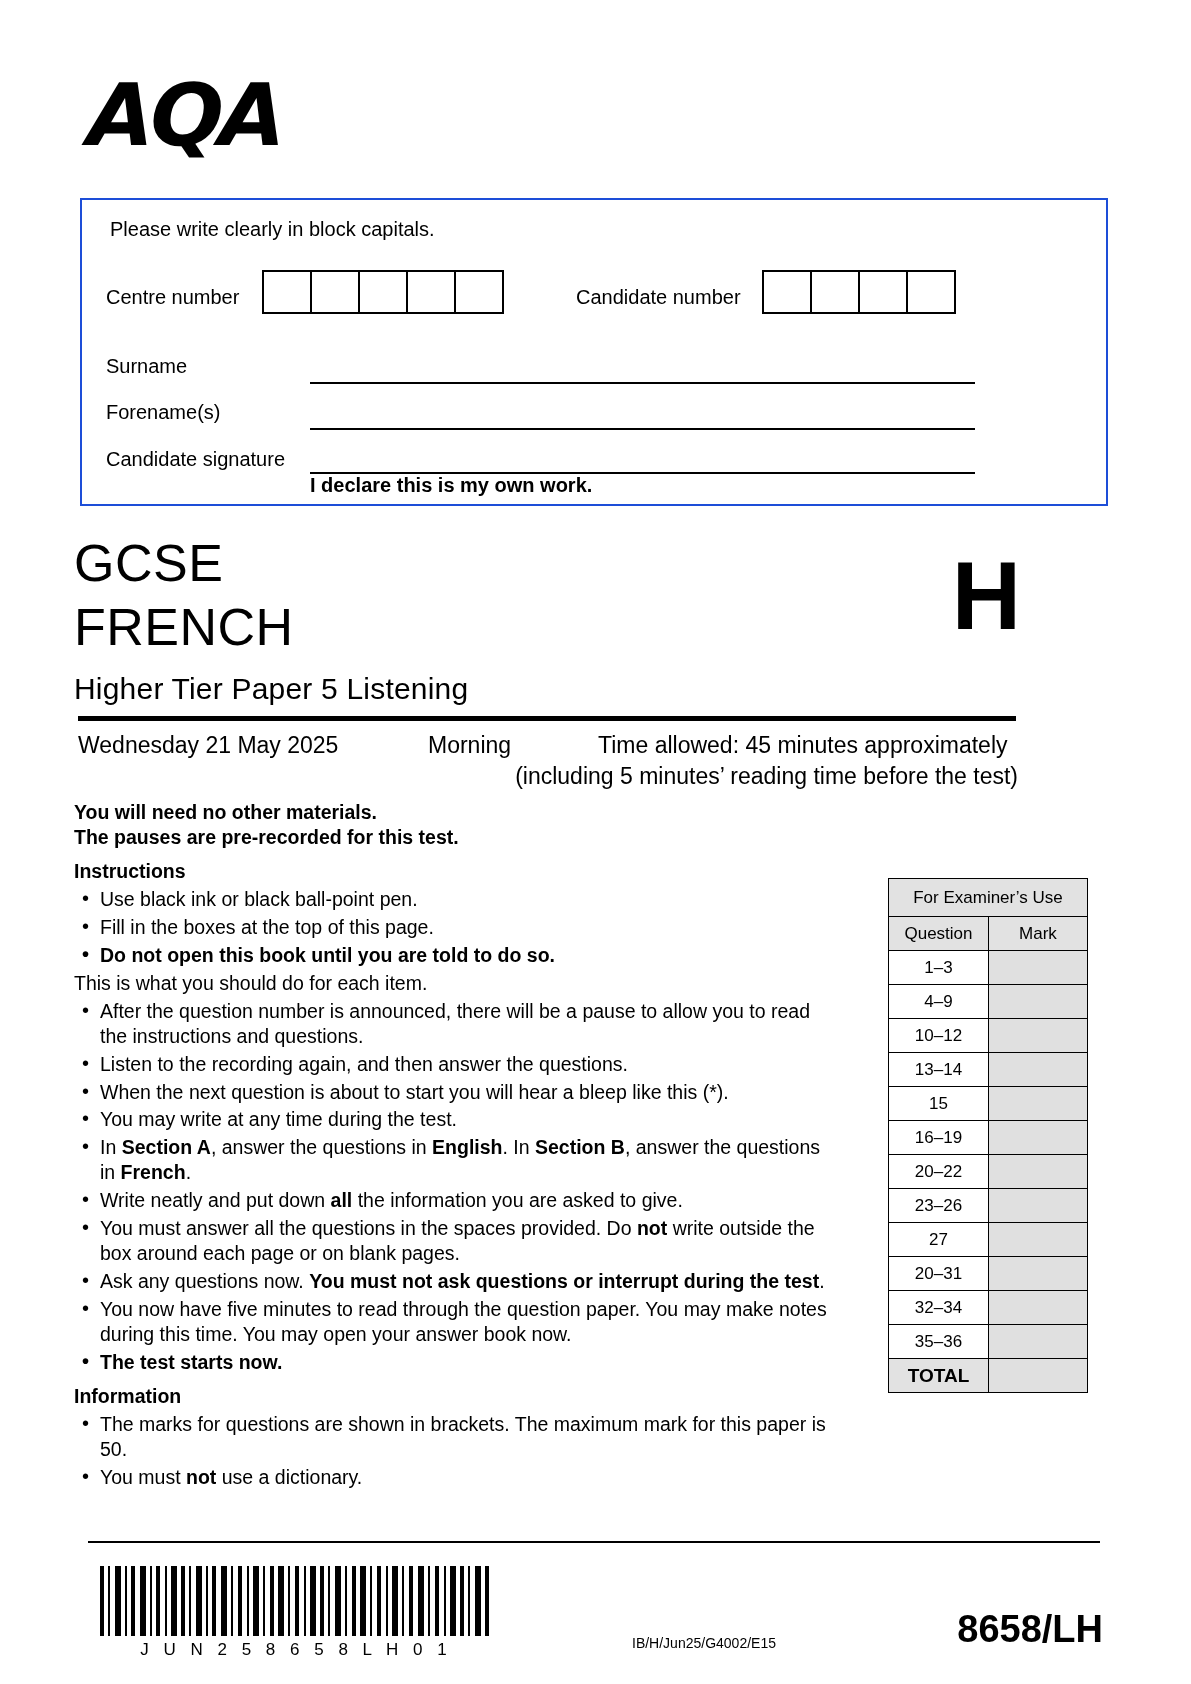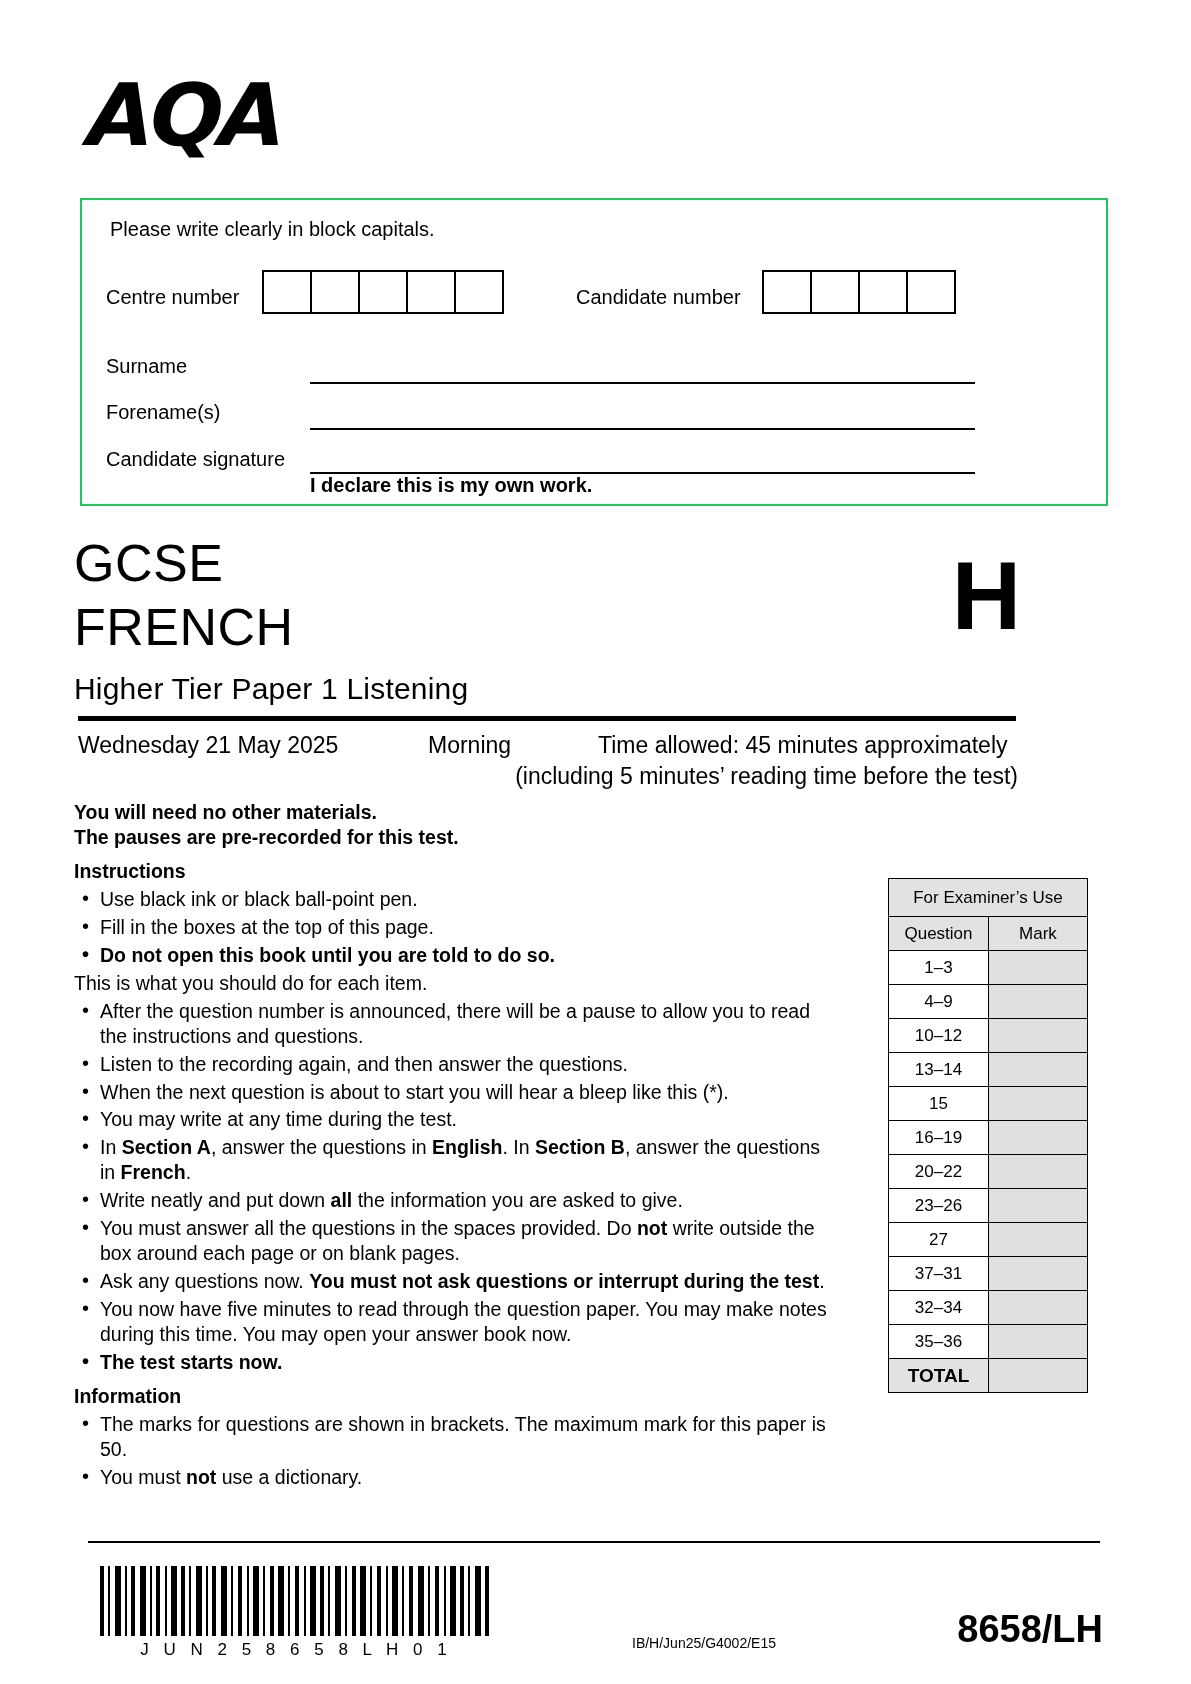--- a/index.html
+++ b/index.html
@@ -36,21 +36,21 @@
     transform: skewX(-2deg);
   }
 
   
   .details-box {
     position: absolute;
     left: 80px;
     top: 198px;
     width: 1028px;
     height: 308px;
-    border: 2px solid #22c55e;
+    border: 2px solid #1d4ed8;
     box-sizing: border-box;
   }
   .block-caps {
     position: absolute;
     left: 28px;
     top: 18px;
     font-size: 20px;
   }
   .lbl {
     position: absolute;
@@ -293,21 +293,21 @@
     <div class="ruleline rule-forename"></div>
 
     <div class="lbl lbl-signature">Candidate signature</div>
     <div class="ruleline rule-signature"></div>
     <div class="declare">I declare this is my own work.</div>
   </div>
 
   <div class="gcse">GCSE</div>
   <div class="subject">FRENCH</div>
   <div class="tier-letter">H</div>
-  <div class="tierline">Higher Tier  Paper 1  Listening</div>
+  <div class="tierline">Higher Tier  Paper 5  Listening</div>
   <div class="hrule"></div>
   <div class="dateline">
     <div class="d1">Wednesday 21 May 2025</div>
     <div class="d2">Morning</div>
     <div class="d3">Time allowed: 45 minutes approximately</div>
   </div>
   <div class="dateline2">(including 5 minutes’ reading time before the test)</div>
 
   <div class="instr">
     <div class="b">You will need no other materials.</div>
@@ -380,21 +380,21 @@
         </tr>
     <tr>
           <td class="ex-q">23–26</td>
           <td class="ex-m"></td>
         </tr>
     <tr>
           <td class="ex-q">27</td>
           <td class="ex-m"></td>
         </tr>
     <tr>
-          <td class="ex-q">37–31</td>
+          <td class="ex-q">20–31</td>
           <td class="ex-m"></td>
         </tr>
     <tr>
           <td class="ex-q">32–34</td>
           <td class="ex-m"></td>
         </tr>
     <tr>
           <td class="ex-q">35–36</td>
           <td class="ex-m"></td>
         </tr>

